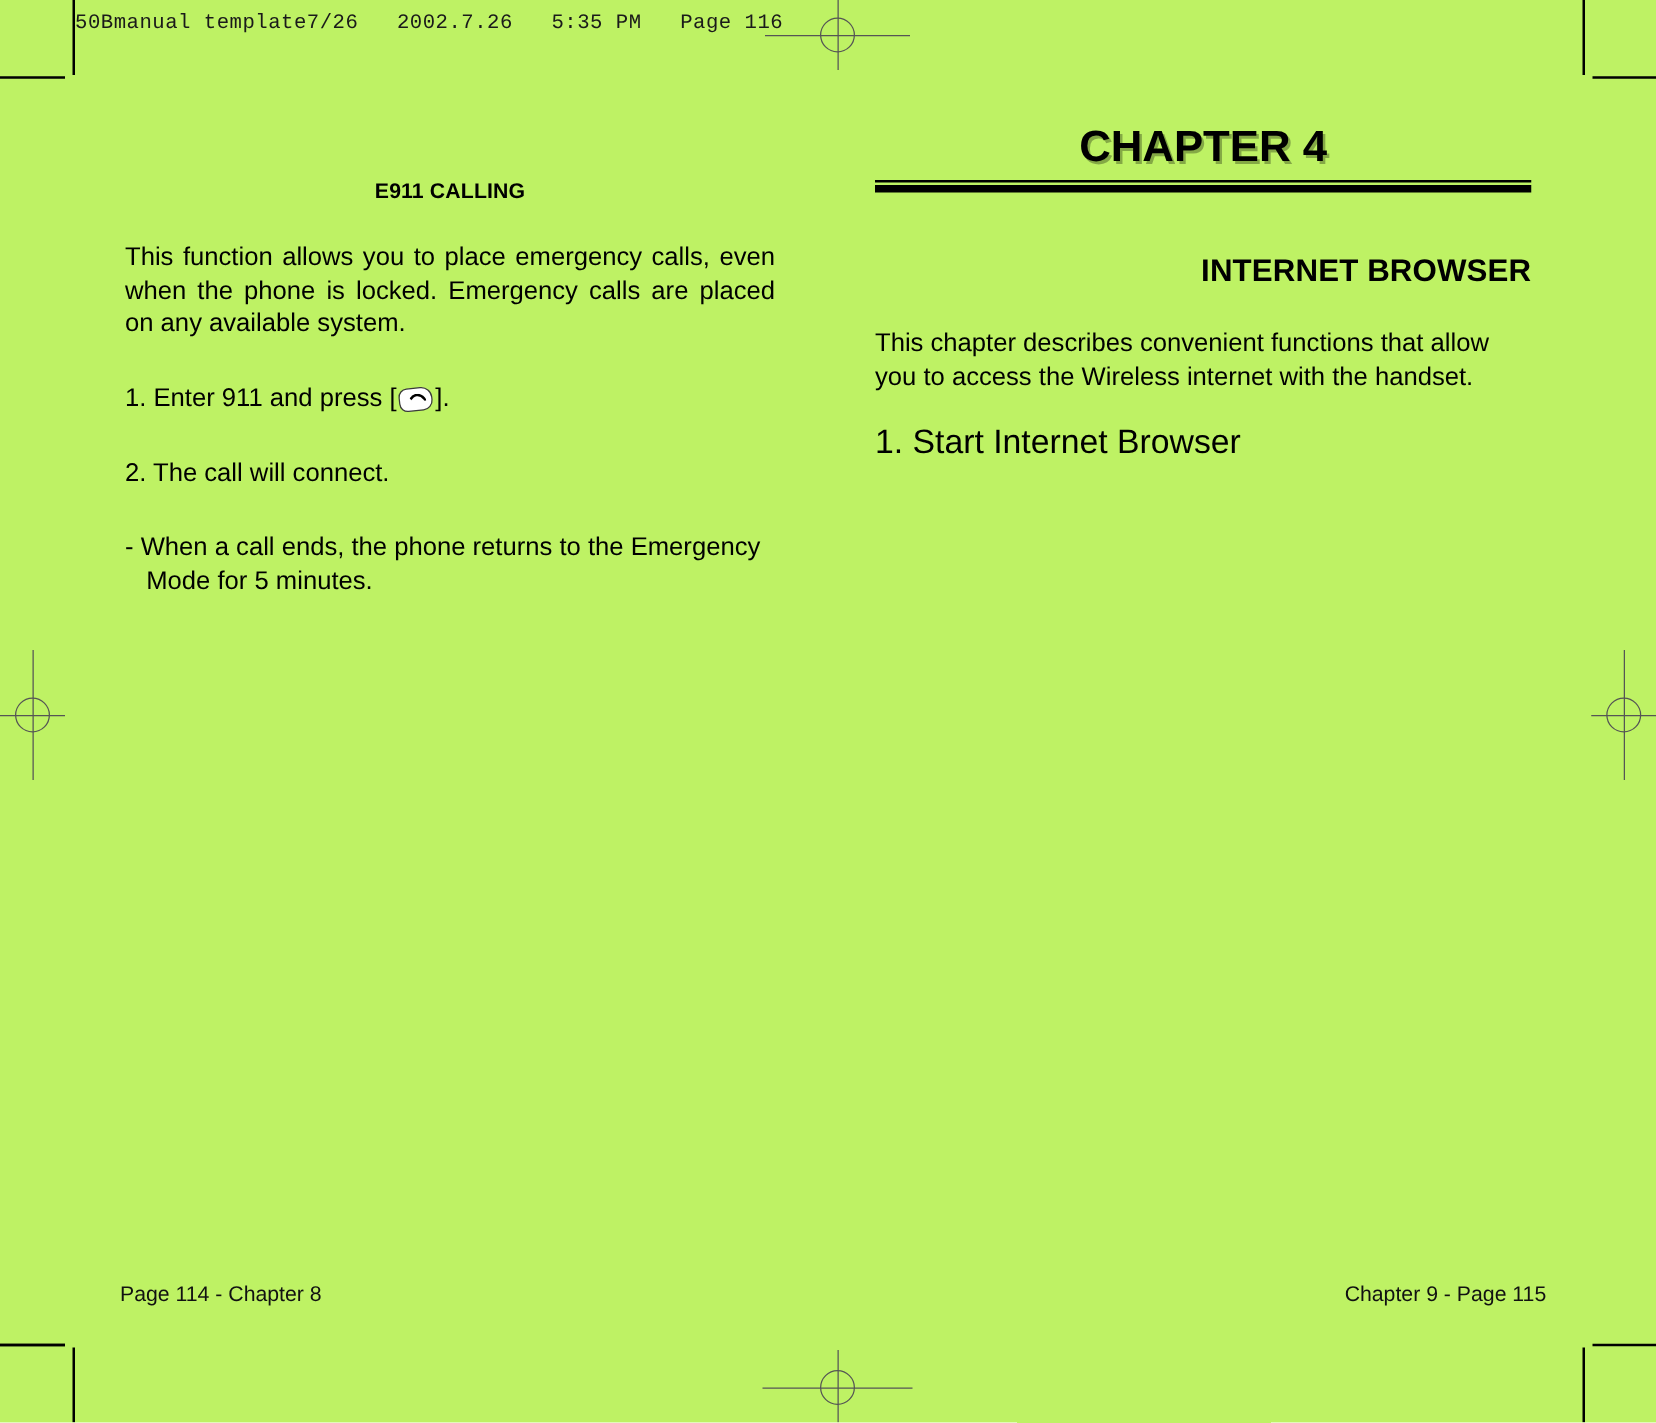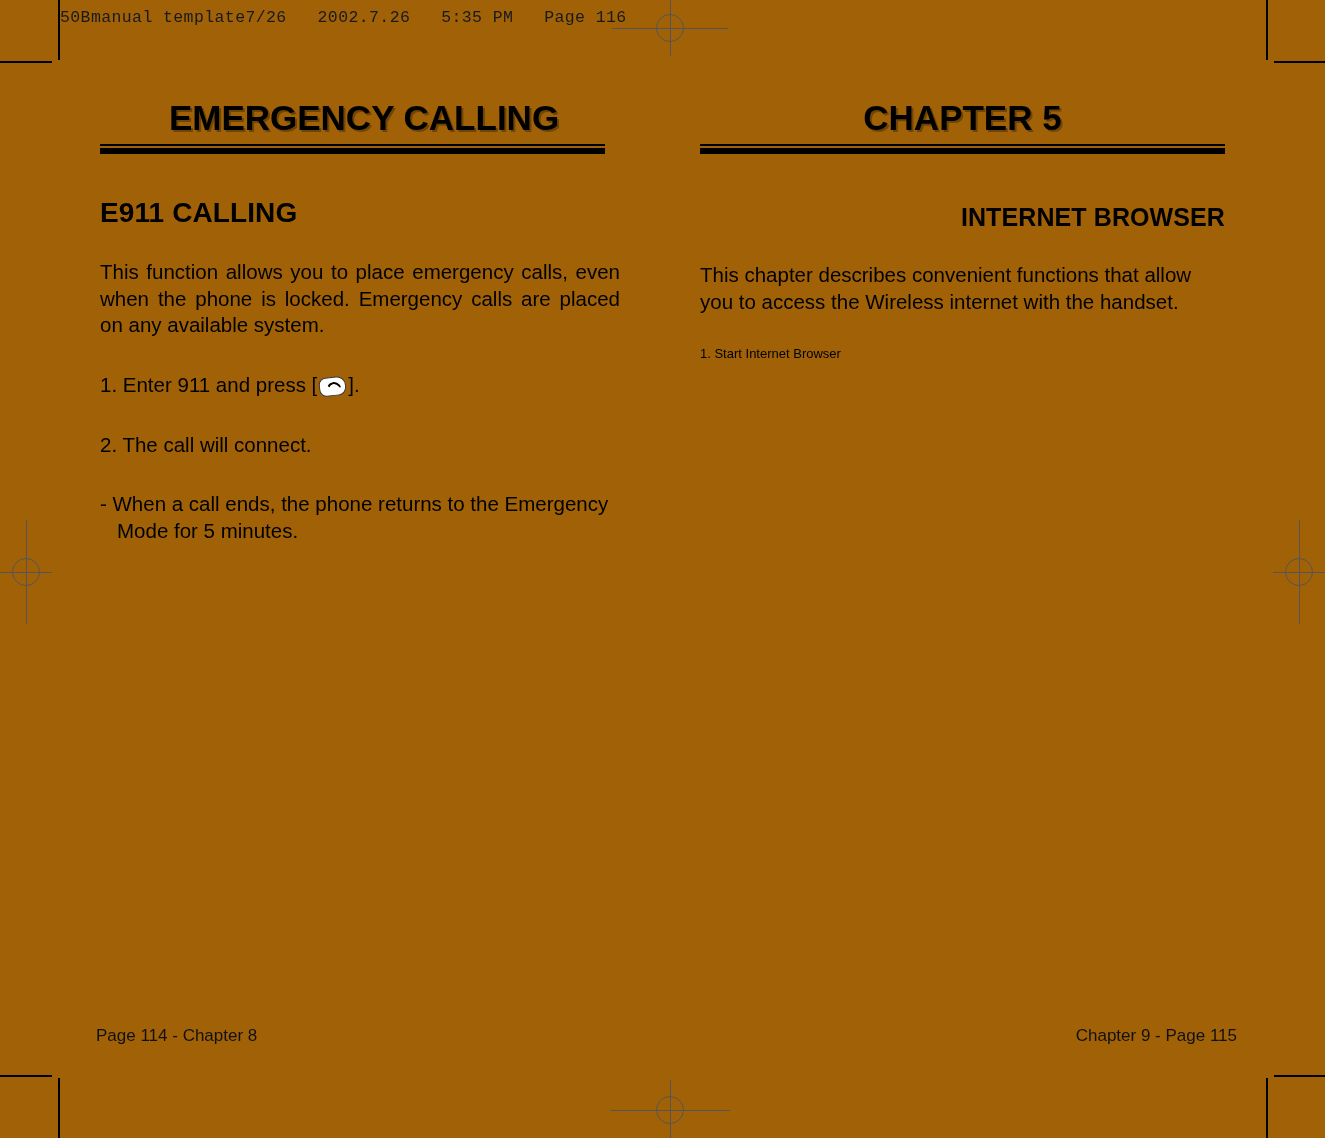--- a/index.html
+++ b/index.html
@@ -8,21 +8,21 @@
     background: #ffffff;
   }
   body {
     font-family: "Liberation Sans", sans-serif;
     color: #000000;
   }
   .page {
     position: relative;
     width: 1325px;
     height: 1138px;
-    background: #a16207;
+    background: #bef264;
     overflow: hidden;
   }
 
   
   .crop {
     position: absolute;
     background: #000000;
   }
   .crop.h { height: 2px; }
   .crop.v { width: 2px; }
@@ -92,24 +92,25 @@
     background: #000000;
     margin-top: 2px;
   }
   .banner-left .rule-thin  { width: 505px; }
   .banner-left .rule-thick { width: 505px; }
   .banner-right .rule-thin  { width: 525px; }
   .banner-right .rule-thick { width: 525px; }
 
   
   .h-sub {
-    font-size: 28px;
+    font-size: 17px;
     font-weight: bold;
     margin-top: 43px;
     letter-spacing: 0.1px;
+    text-align: center;
   }
   .h-sub.center {
     text-align: right;
     font-size: 25px;
     margin-top: 49px;
   }
 
   
   .para {
     font-size: 20.5px;
@@ -126,23 +127,23 @@
   }
   .hang {
     font-size: 20.5px;
     line-height: 1.30;
     margin-top: 33px;
     padding-left: 17px;
     text-indent: -17px;
   }
 
   .tight-list {
-    font-size: 13px;
+    font-size: 27px;
     line-height: 1.34;
-    margin-top: 30px;
+    margin-top: 20px;
   }
   .tight-list .li { white-space: nowrap; }
 
   
   .key-icon {
     display: inline-block;
     position: relative;
     width: 29px;
     height: 21px;
     vertical-align: -5px;
@@ -223,47 +224,42 @@
     <div class="rline v" style="left:0; top:-52px; height:104px;"></div>
     <div class="rcircle" style="left:-14px; top:-14px; width:26px; height:26px;"></div>
   </div>
 
   <div class="crop h" style="left:0; top:1075px; width:52px;"></div>
 
   <div class="film-header">50Bmanual template7/26   2002.7.26   5:35 PM   Page 116</div>
 
   <div class="col col-left">
 
-    <div class="banner banner-left">
-      <div class="banner-title">EMERGENCY CALLING</div>
+
+    <div class="h-sub">E911 CALLING</div>
+
+    <div class="para justify">This function allows you to place emergency calls, even when the phone is locked. Emergency calls are placed on any available system.</div>
+
+    <div class="step">
+      <span>1. Enter 911 and press [</span><span class="key-icon"><span class="kshape"></span><span class="karc"></span></span><span>].</span>
+    </div>
+
+    <div class="step">2. The call will connect.</div>
+
+    <div class="hang">- When a call ends, the phone returns to the Emergency Mode for 5 minutes.</div>
+  </div>
+
+  <div class="col col-right">
+
+    <div class="banner banner-right">
+      <div class="banner-title">CHAPTER 4</div>
       <div class="rule-thin"></div>
       <div class="rule-thick"></div>
     </div>
 
-    <div class="h-sub">E911 CALLING</div>
-
-    <div class="para justify">This function allows you to place emergency calls, even when the phone is locked. Emergency calls are placed on any available system.</div>
-
-    <div class="step">
-      <span>1. Enter 911 and press [</span><span class="key-icon"><span class="kshape"></span><span class="karc"></span></span><span>].</span>
-    </div>
-
-    <div class="step">2. The call will connect.</div>
-
-    <div class="hang">- When a call ends, the phone returns to the Emergency Mode for 5 minutes.</div>
-  </div>
-
-  <div class="col col-right">
-
-    <div class="banner banner-right">
-      <div class="banner-title">CHAPTER 5</div>
-      <div class="rule-thin"></div>
-      <div class="rule-thick"></div>
-    </div>
-
     <div class="h-sub center">INTERNET BROWSER</div>
 
     <div class="para left">This chapter describes convenient functions that allow you to access the Wireless internet with the handset.</div>
 
     <div class="tight-list">
       <div class="li">1. Start Internet Browser</div>
     </div>
   </div>
 
   <div class="footer footer-left">Page 114 - Chapter 8</div>

